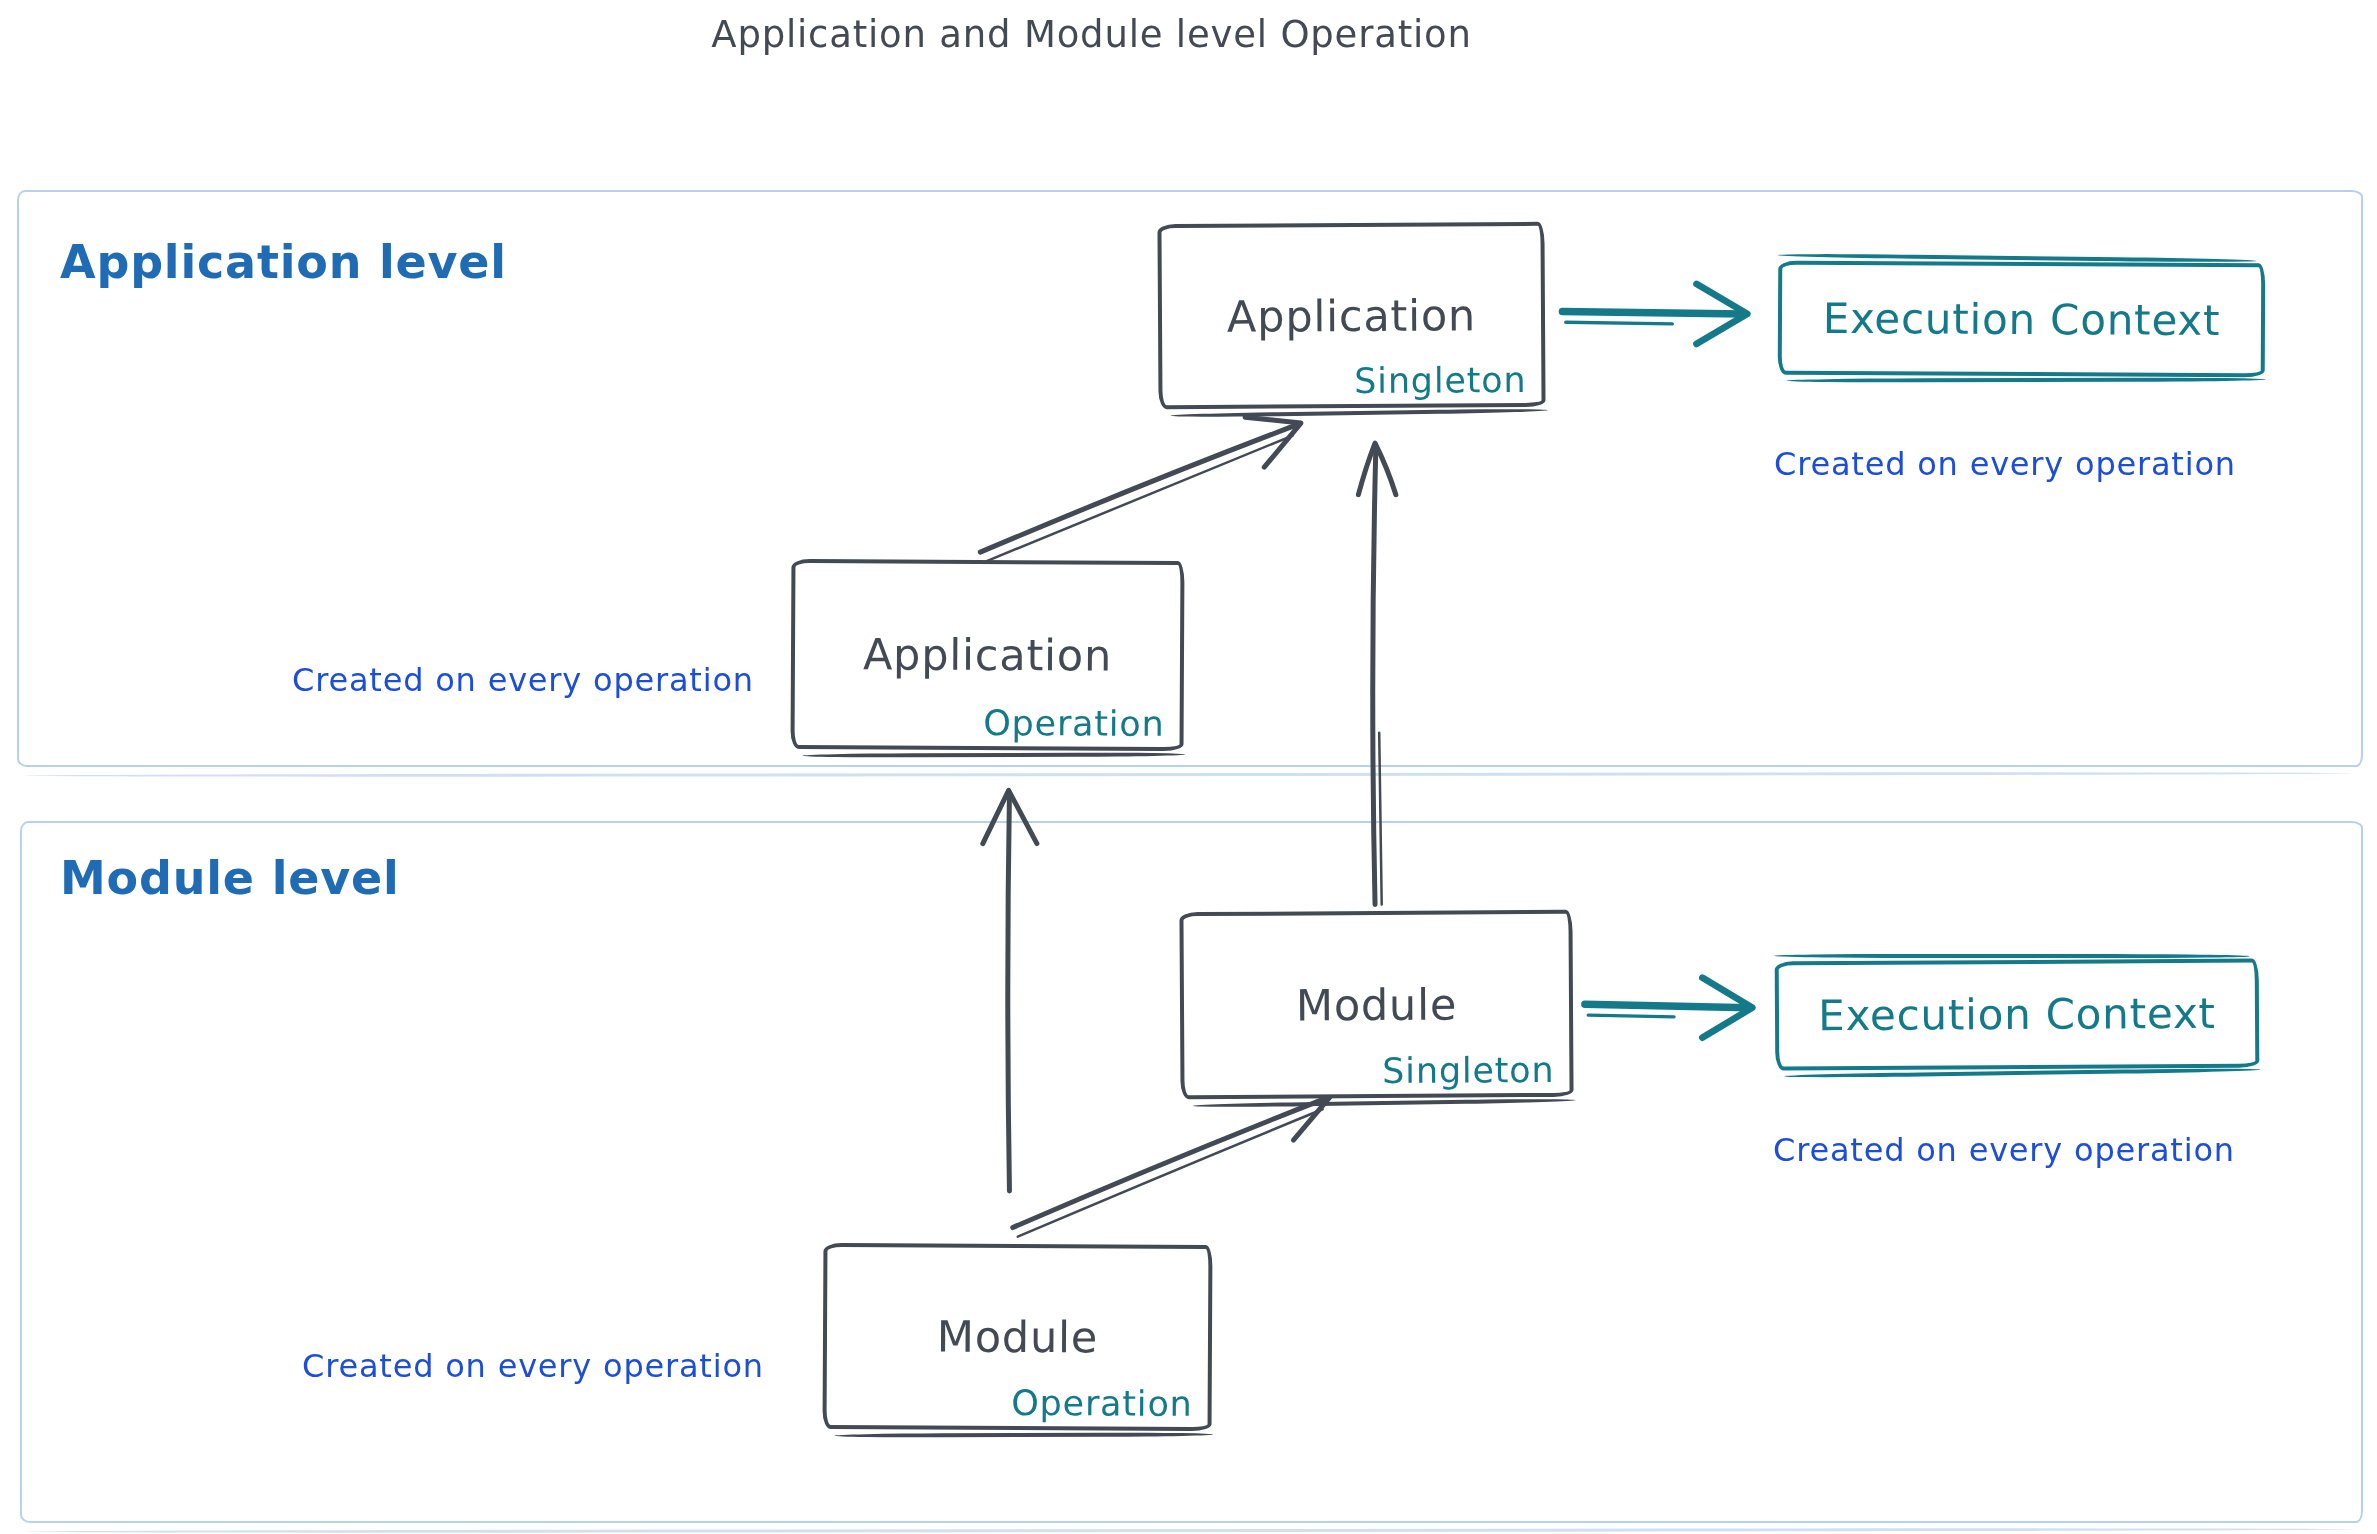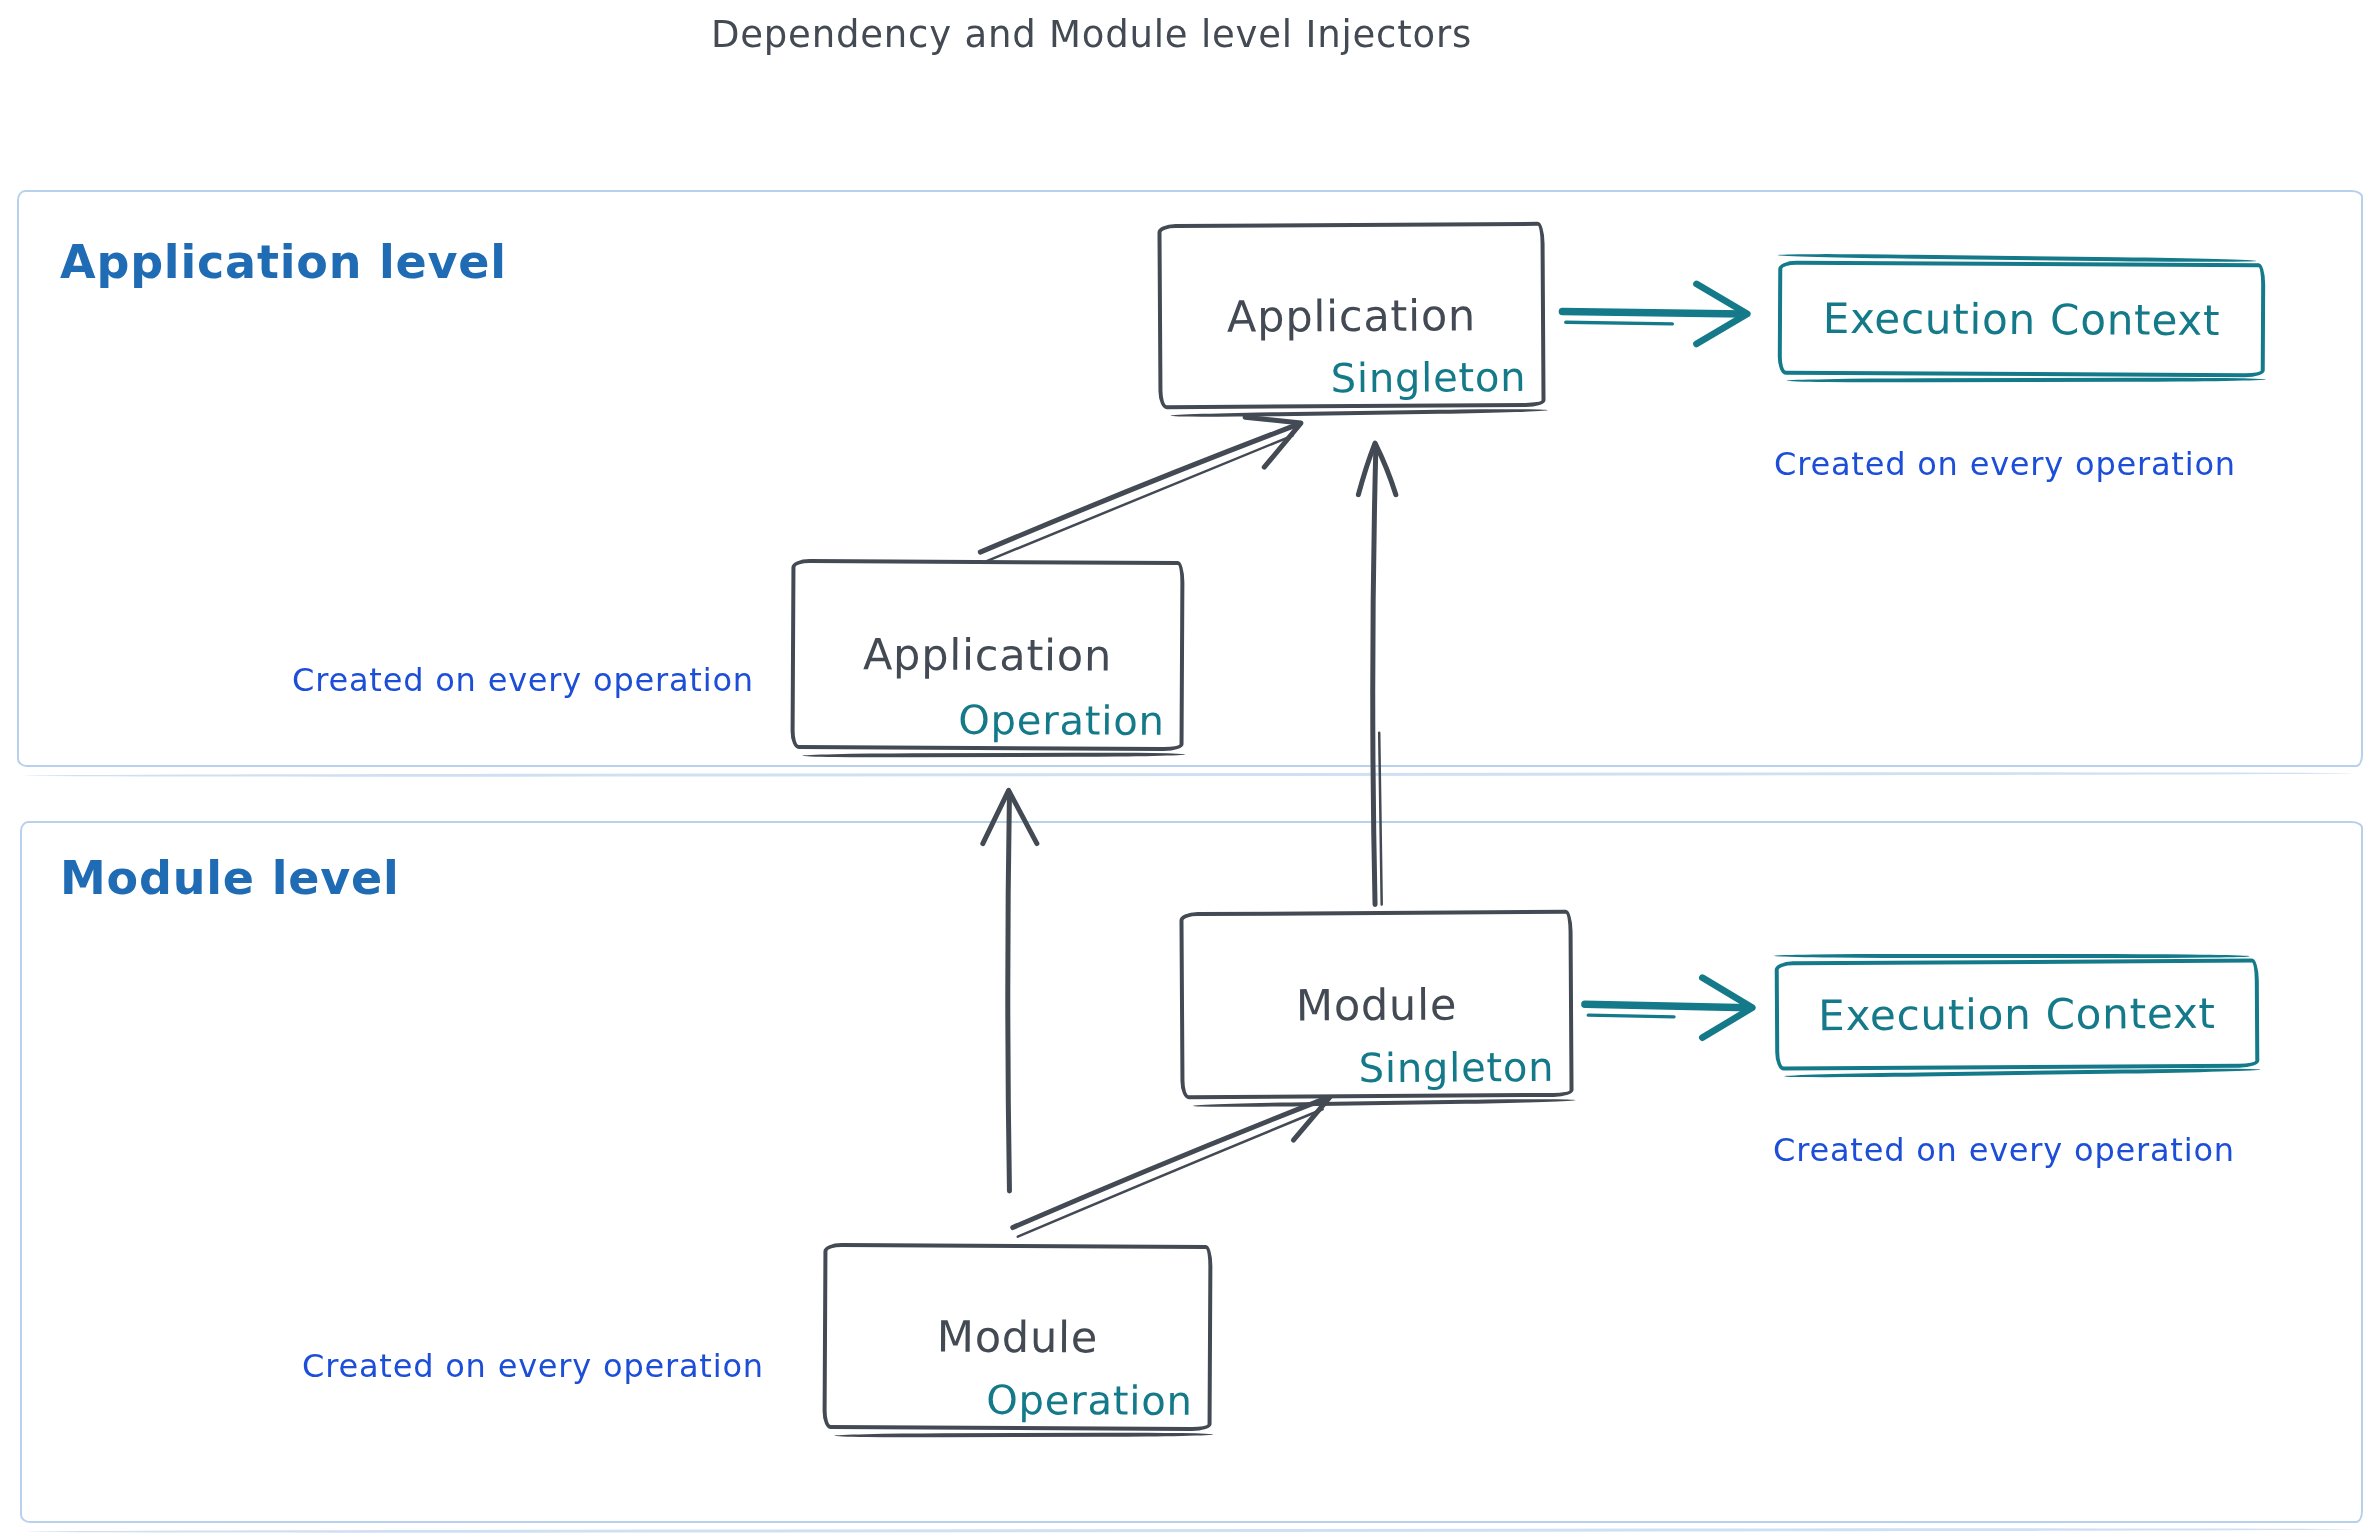--- a/index.html
+++ b/index.html
@@ -59,21 +59,21 @@
     content:"";position:absolutel;position:absolute;left:-1%;right:1%;top:-10px;height:4.2px;
     background:#147a8a;border-radius:60%/100%;transform:rotate(0.4deg);
   }
   .tilt-a{transform:rotate(-0.35deg);}
   .tilt-b{transform:rotate(0.3deg);}
   .node-label{
     font-size:43px;color:#434a54;letter-spacing:0.8px;white-space:nowrap;
   }
   .node-sublabel{
     position:absolute;right:15px;bottom:3.3px;
-    font-size:40px;color:#147a8a;letter-spacing:0.8px;white-space:nowrap;
+    font-size:35px;color:#147a8a;letter-spacing:0.8px;white-space:nowrap;
   }
   .exec-label{
     font-size:42px;color:#147a8a;letter-spacing:0.8px;white-space:nowrap;
   }
   #node-app-singleton{left:1158px;top:223px;width:379px;height:177px;}
   #node-exec-app{left:1778px;top:262px;width:479px;height:106px;}
   #node-app-operation{left:791px;top:560px;width:385px;height:182px;}
   #node-module-singleton{left:1180px;top:911px;width:385px;height:179px;}
   #node-exec-module{left:1775px;top:960px;width:476px;height:101px;}
   #node-module-operation{left:823px;top:1244px;width:381px;height:178px;}
@@ -90,21 +90,21 @@
   #arrows{position:absolute;left:0;top:0;width:2377px;height:1534px;pointer-events:none;}
   .stroke-dark{stroke:#434a54;fill:none;stroke-linecap:round;stroke-linejoin:round;}
   .stroke-teal{stroke:#147a8a;fill:none;stroke-linecap:round;stroke-linejoin:round;}
 </style>
 </head>
 <body>
 
 <div id="canvas">
 
   <div class="header">
-    <div class="subtitle">Dependency and Module level Injectors</div>
+    <div class="subtitle">Application and Module level Operation</div>
   </div>
 
   <div class="level-box" id="app-level"></div>
   <div class="level-box" id="module-level"></div>
 
   <div class="level-label" id="module-level-label">Module level</div>
   <div class="level-label" id="app-level-label">Application level</div>
 
   <svg id="arrows" viewBox="0 0 2854 1842" xmlns="http://www.w3.org/2000/svg">
 

